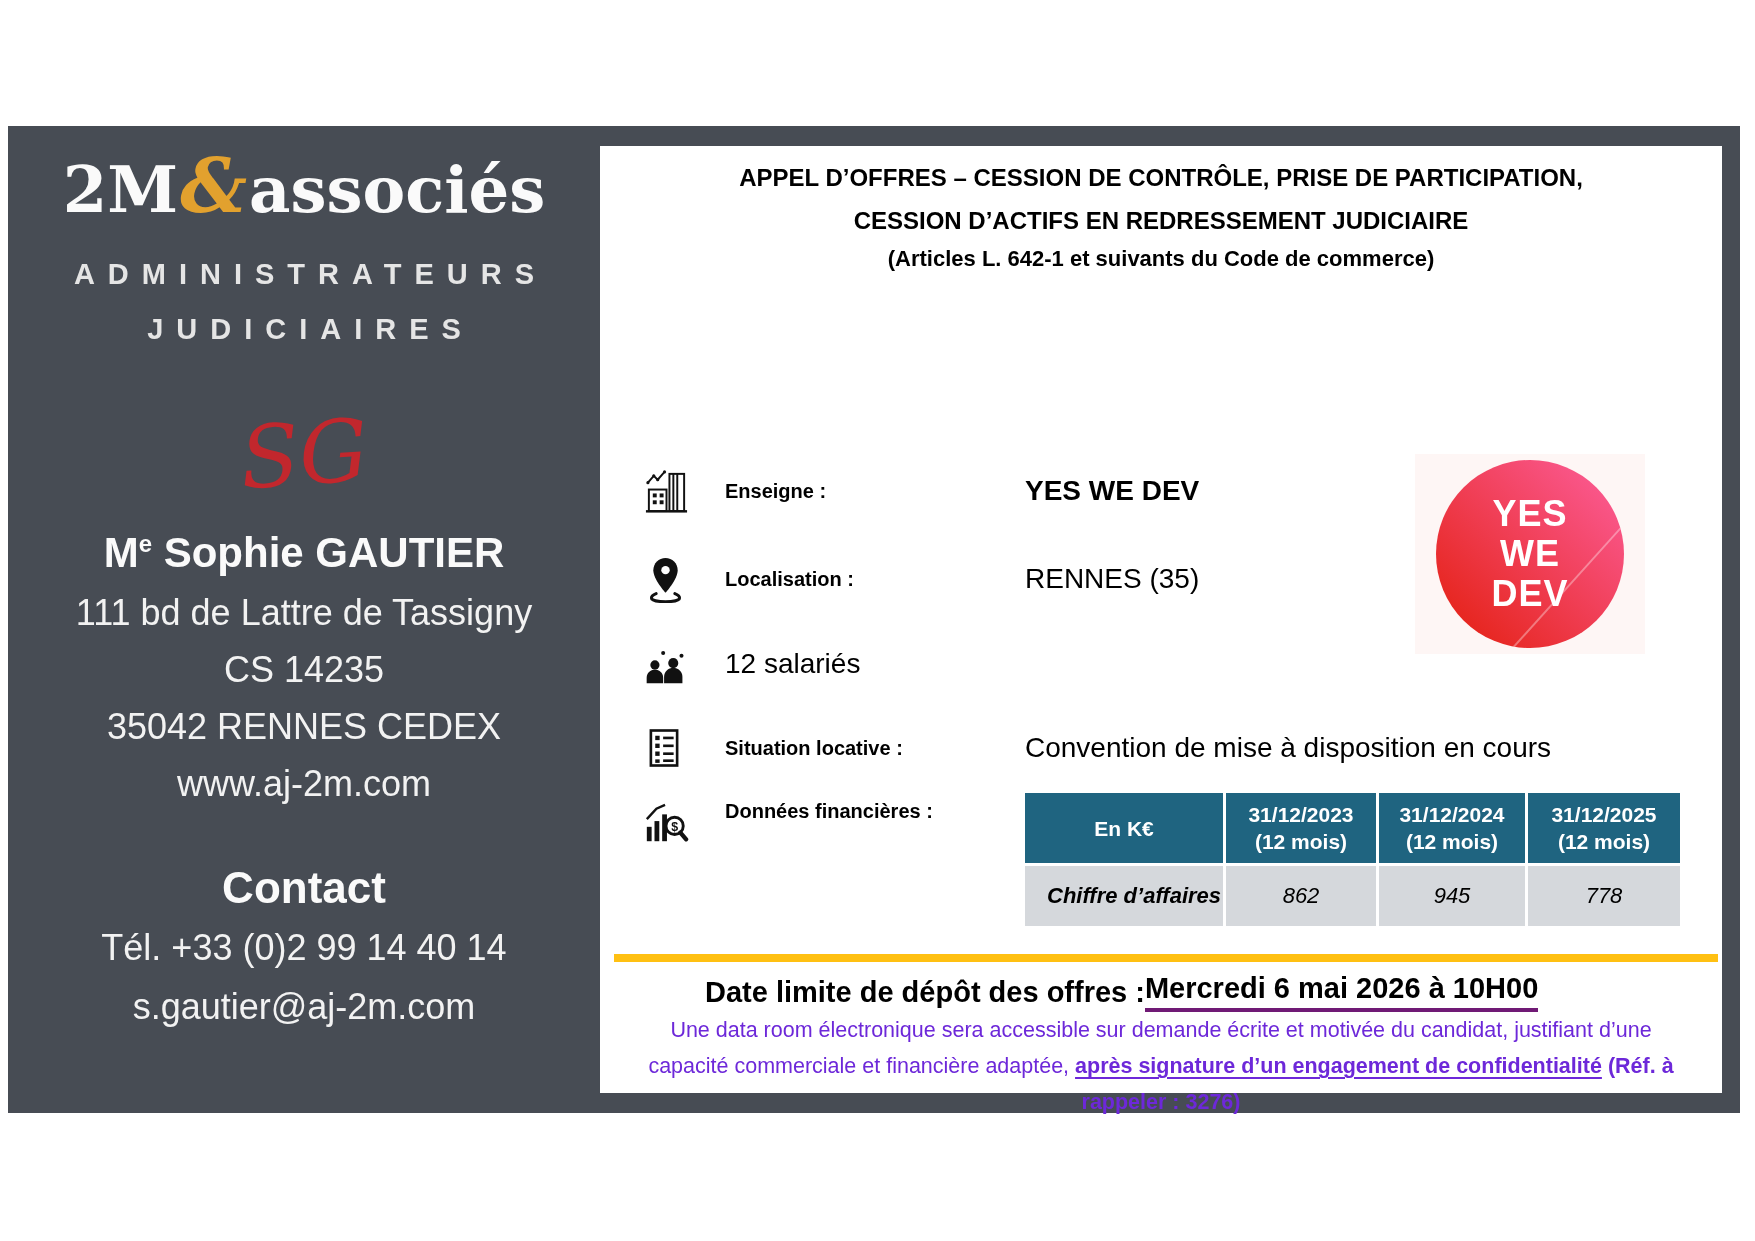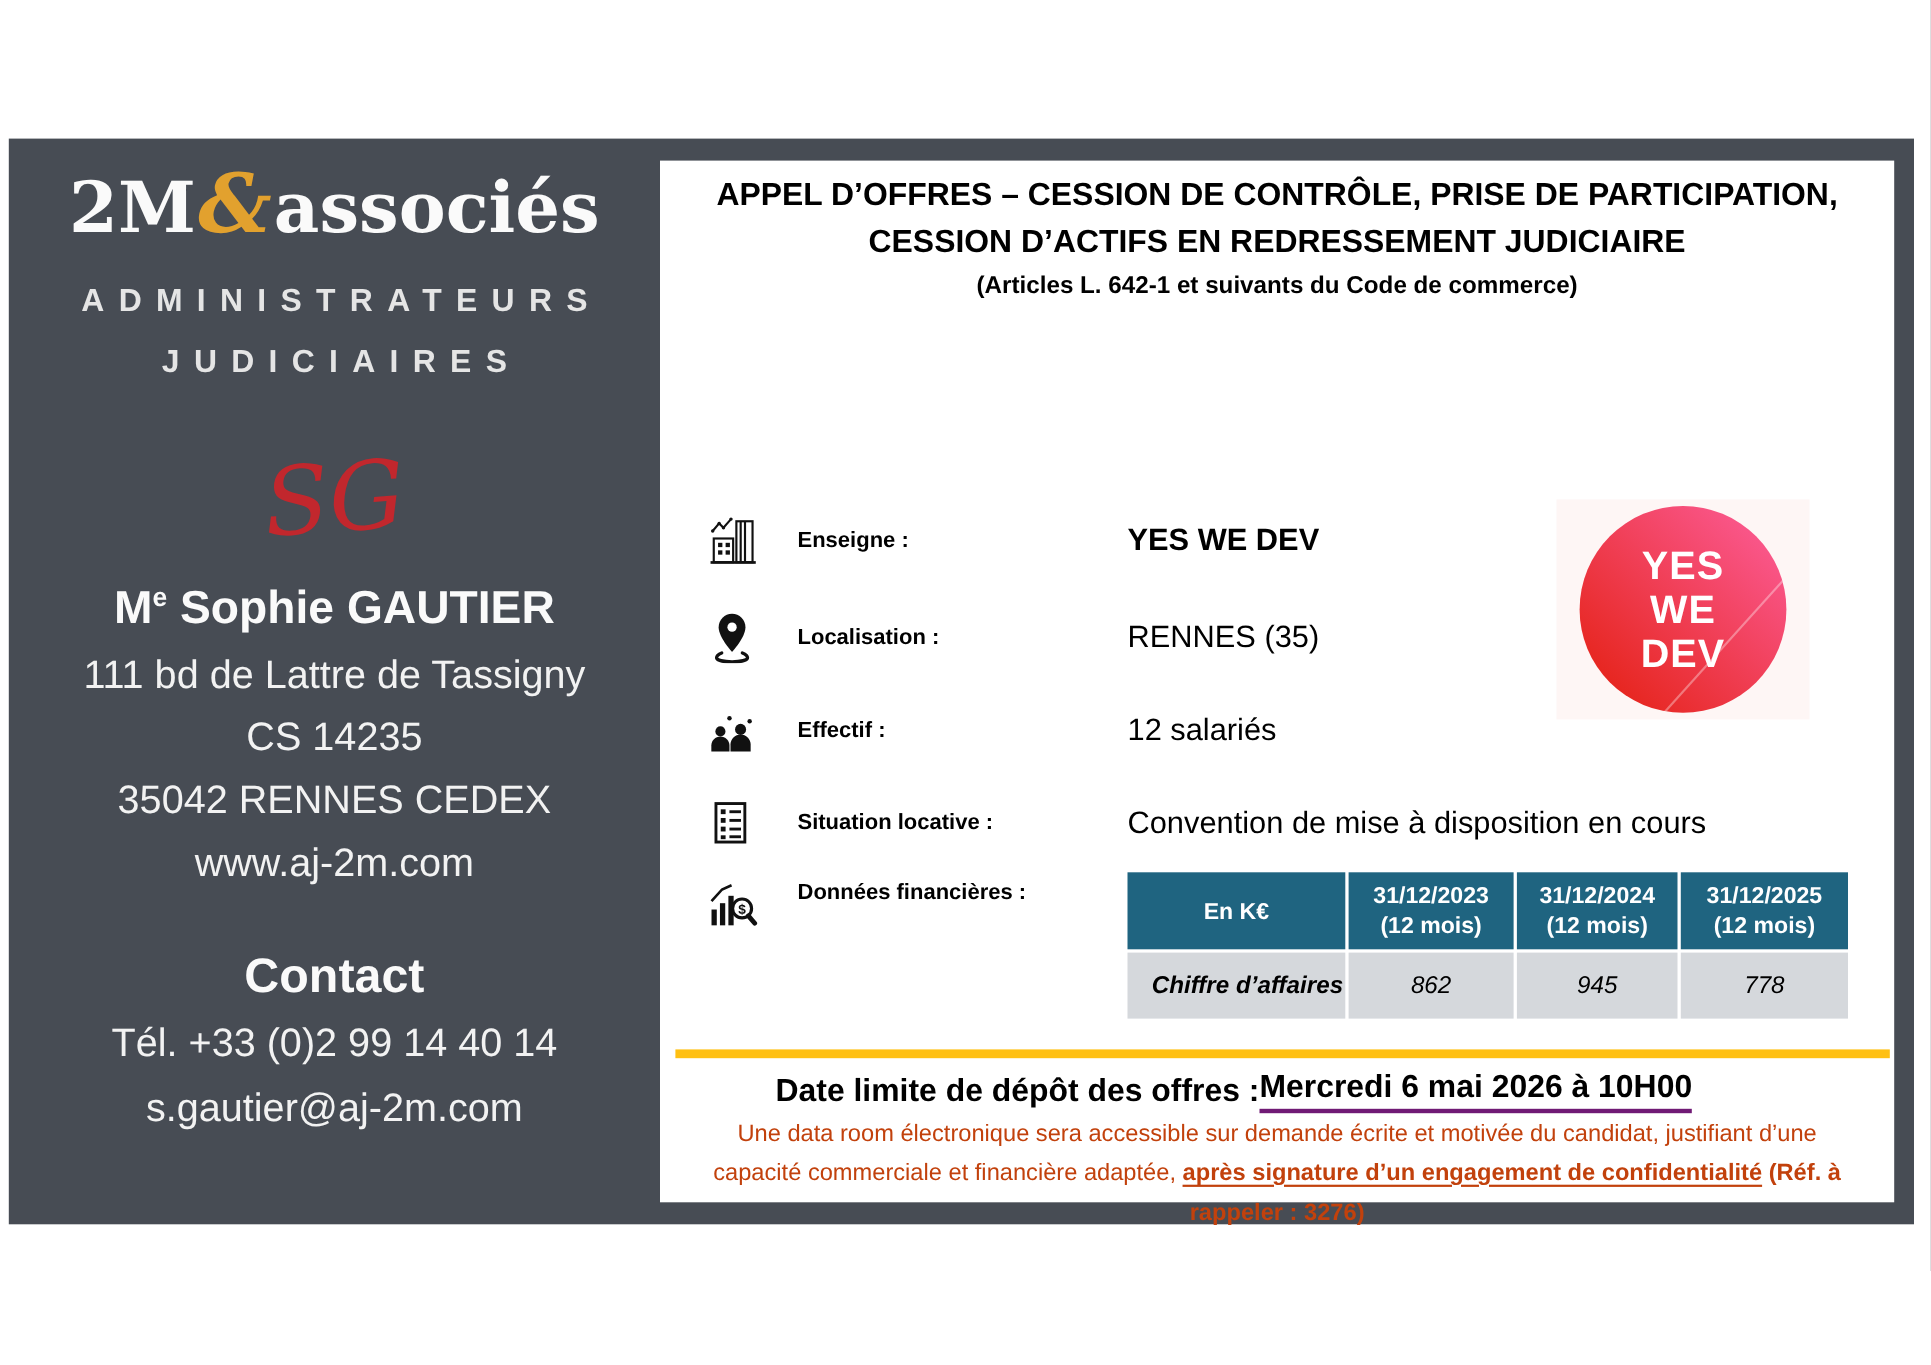--- a/index.html
+++ b/index.html
@@ -51,21 +51,21 @@
     position:absolute; top:792px; left:0; width:100%;
     font-size:36px; line-height:59px; color:#F2F2F2;
   }
 
   
   .white-panel {
     position:absolute; left:592px; top:20px; width:1122px; height:947px;
     background:#ffffff;
   }
   .doc-title { position:absolute; top:10px; left:0; width:100%; text-align:center;
-    font-weight:bold; font-size:29px; line-height:43px; white-space:nowrap; color:#000; }
+    font-weight:bold; font-size:24px; line-height:43px; white-space:nowrap; color:#000; }
   .doc-title .t2 { display:block; }
   .doc-subtitle { position:absolute; top:100px; left:0; width:100%; text-align:center;
     font-weight:bold; font-size:22px; color:#000; }
 
   .activity-box {
     position:absolute; top:147px; left:12px; right:10px; height:119px;
     border:5px solid var(--accent-gold, #FFC012); border-radius:24px;
     text-align:center; padding-top:13px;
     font-weight:bold; font-size:31px; line-height:43px; color:#000; background:#fff;
   }
@@ -105,21 +105,21 @@
   .gold-rule { position:absolute; top:808px; left:14px; right:4px; height:8px;
     background:var(--accent-gold, #FFC012); }
 
   .deadline-row { position:absolute; top:824px; left:0; right:0; height:44px;
     display:flex; align-items:center; }
   .deadline-label { margin-left:105px; font-weight:bold; font-size:29px; color:#000; }
   .deadline-value { font-weight:bold; font-size:29px; color:#000;
     border-bottom:4px solid #701a75; padding-bottom:3px; }
 
   .footnote { position:absolute; top:866px; left:0; width:100%; display:flex; justify-content:center; }
-  .footnote-inner { width:1060px; text-align:center; font-size:21.5px; line-height:36px; color:#c2410c; }
+  .footnote-inner { width:1060px; text-align:center; font-size:21.5px; line-height:36px; color:#6d28d9; }
   .footnote-underlined { font-weight:bold; text-decoration:underline; text-decoration-thickness:2px; text-underline-offset:4px; }
   .footnote-bold { font-weight:bold; }
 
   svg { display:block; }
 </style>
 </head>
 <body>
 
 <div class="page">
   <div class="dark-panel">
@@ -195,21 +195,20 @@
         <span class="icon-cell">
           <svg viewBox="0 0 48 48" width="44" height="44" fill="#111">
             <circle cx="13" cy="25" r="5"></circle>
             <path d="M4 45v-6c0-5 4-9 9-9s9 4 9 9v6z"></path>
             <circle cx="33" cy="23" r="5.5"></circle>
             <path d="M23 45v-7c0-5.5 4.5-10 10-10s10 4.5 10 10v7z"></path>
             <circle cx="22" cy="12" r="2.2"></circle>
             <circle cx="42" cy="15" r="2.2"></circle>
           </svg>
         </span>
-        <span class="info-label">Effectif :</span>
         <span class="info-value">12 salariés</span>
       </div>
 
       <div class="info-row row-4">
         <span class="icon-cell">
           <svg viewBox="0 0 48 48" width="42" height="42">
             <rect x="9" y="4" width="30" height="40" fill="none" stroke="#111" stroke-width="3"></rect>
             <g fill="#111">
               <rect x="14" y="10" width="5" height="5"></rect>
                 <rect x="23" y="11" width="12" height="3"></rect>

